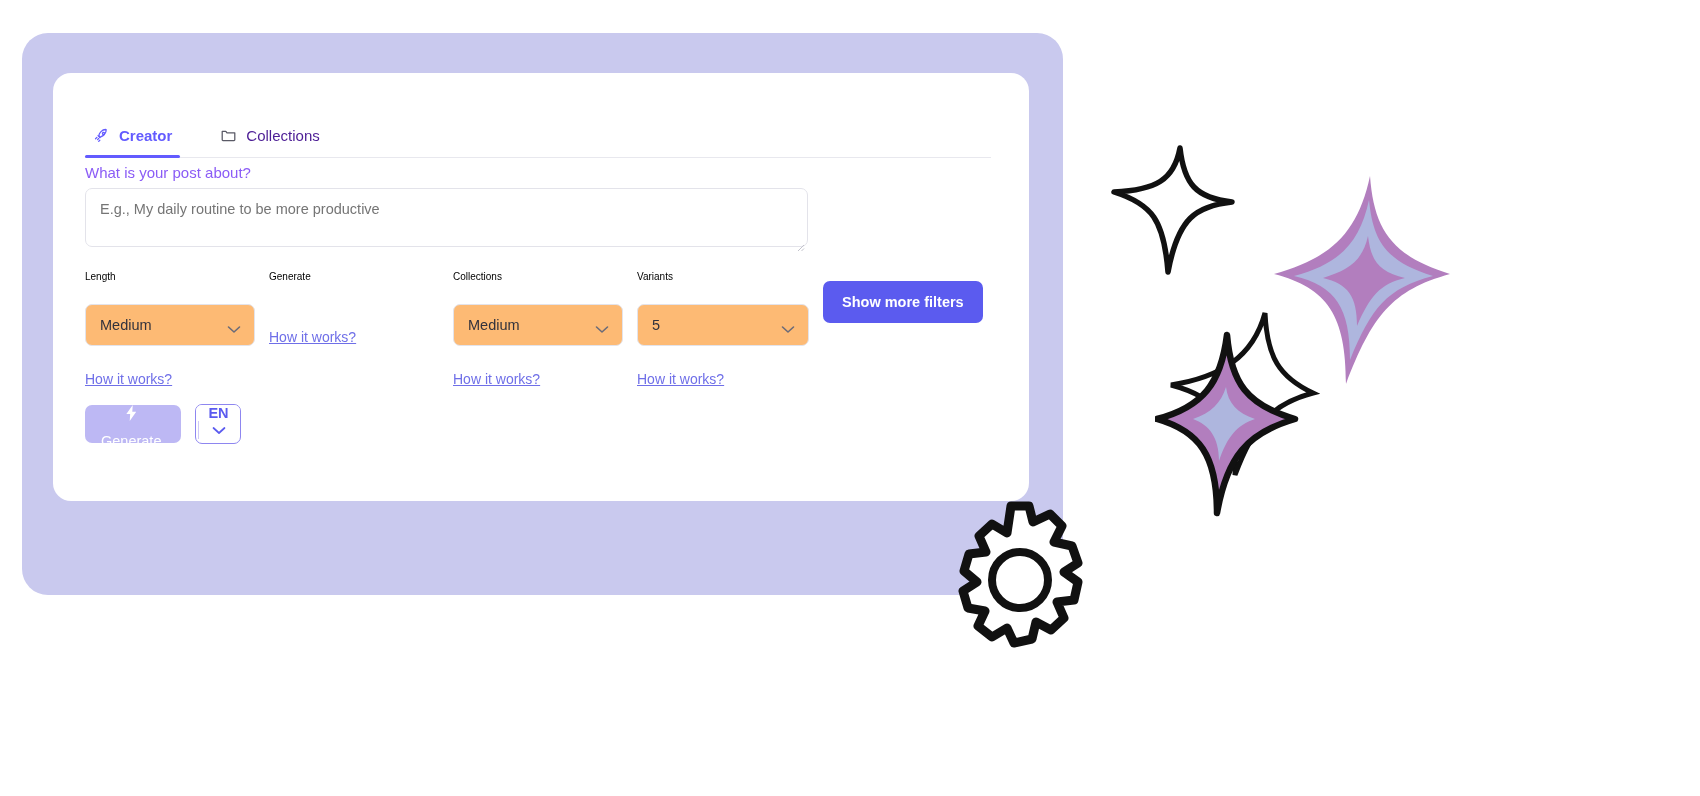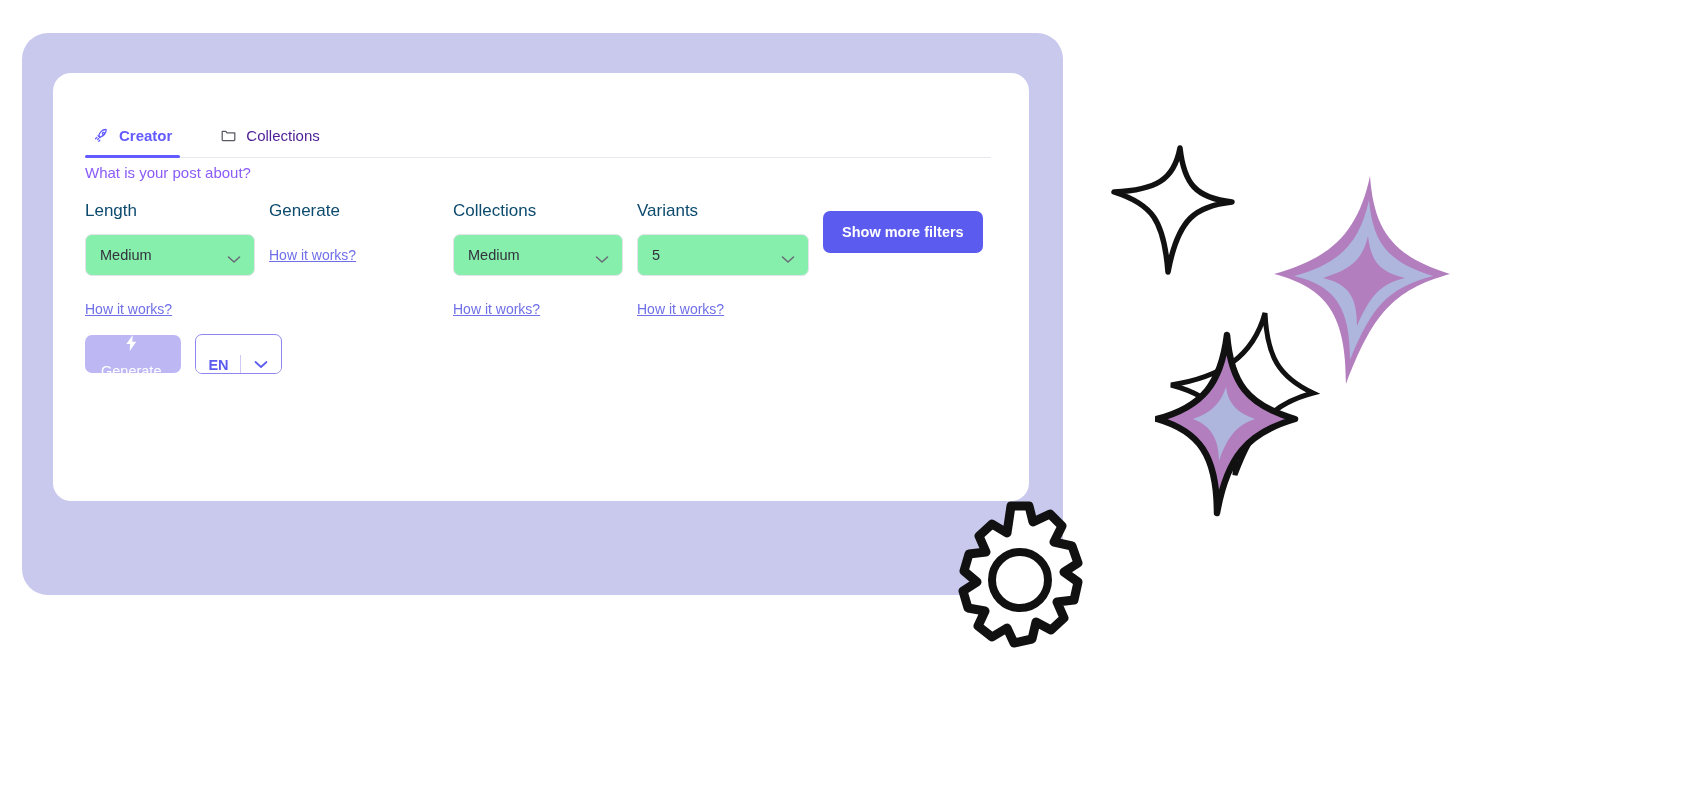--- a/index.html
+++ b/index.html
@@ -135,34 +135,34 @@
   
   .selects-row {
     display: flex;
     align-items: flex-start;
     margin-top: 20px;
     gap: 14px;
   }
   .select-group { width: 170px; }
   .select-group.variants { width: 172px; }
   .select-label {
-    font-size: 17px;
-    color: #0c4a6e;
-    margin-bottom: 1px;
+    font-size: 10px;
+    color: #000000;
+    margin-bottom: 22px;
   }
   .select-box {
     height: 42px;
     border: 1px solid #E3E3EA;
     border-radius: 7px;
     display: flex;
     align-items: center;
     justify-content: space-between;
     padding: 0 13px 0 14px;
     box-sizing: border-box;
-    background: #86efac;
+    background: #fdba74;
     cursor: pointer;
     font-size: 14.5px;
     color: #32323C;
     margin-top: 13px;
   }
   .chev {
     width: 14px;
     height: 9px;
     flex: none;
   }
@@ -207,25 +207,26 @@
     font-size: 14.5px;
     display: flex;
     align-items: center;
     gap: 9px;
     cursor: pointer;
     font-family: inherit;
     flex-direction: column;
   }
   .lang-group {
     display: flex;
-    align-items: flex-end;
+    align-items: center;
     height: 38px;
     border: 1px solid #8E86F0;
     border-radius: 7px;
     overflow: hidden;
+    flex-direction: column;
   }
   .lang-code {
     display: flex;
     align-items: center;
     justify-content: center;
     width: 44px;
     color: #5B5BEF;
     font-size: 14.5px;
     font-weight: bold;
     cursor: pointer;
@@ -277,20 +278,28 @@
           <svg viewBox="0 0 20 20" width="17" height="17" fill="none" stroke="#5A5A66" stroke-width="1.5" stroke-linecap="round" stroke-linejoin="round">
             <path d="M2.6 5.2h4.3l1.3 1.7h9.2v8.1a.9.9 0 0 1-.9.9H3.5a.9.9 0 0 1-.9-.9V5.2z"></path>
           </svg>
         </span>
         <span>Collections</span>
       </div>
     </div>
 
 
     <div class="field-label">What is your post about?</div>
+    <div style="position:relative; width:723px;">
+      <textarea class="textarea-box" placeholder="E.g., My daily routine to be more productive" style=""></textarea>
+      <span class="resize-grip">
+        <svg viewBox="0 0 10 10" width="10" height="10" stroke="#C3C3CC" stroke-width="1">
+          <path d="M9 3L3 9M9 6.5L6.5 9"></path>
+        </svg>
+      </span>
+    </div>
 
     <div class="selects-row">
 
       <div class="select-group">
         <div class="select-label">Length</div>
         <div class="select-box">
           <span>Medium</span>
           <span class="chev">
             <svg viewBox="0 0 14 9" width="14" height="9" fill="none" stroke="#6B6B78" stroke-width="1.6" stroke-linecap="round" stroke-linejoin="round">
                 <path d="M1.5 2l5.5 5 5.5-5"></path>

